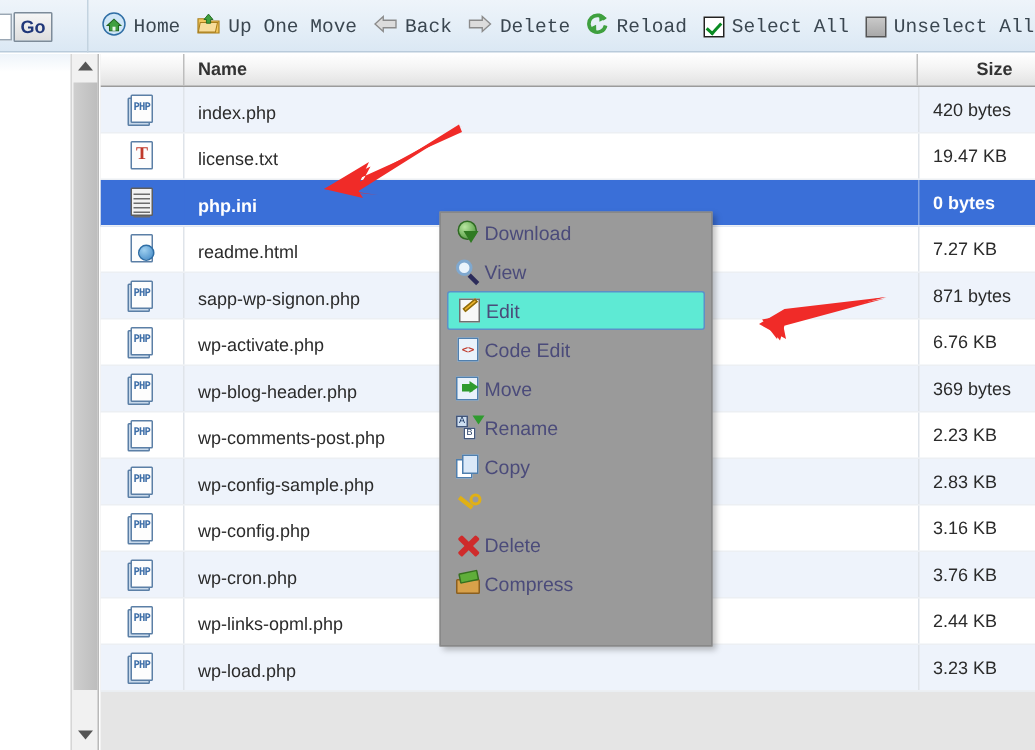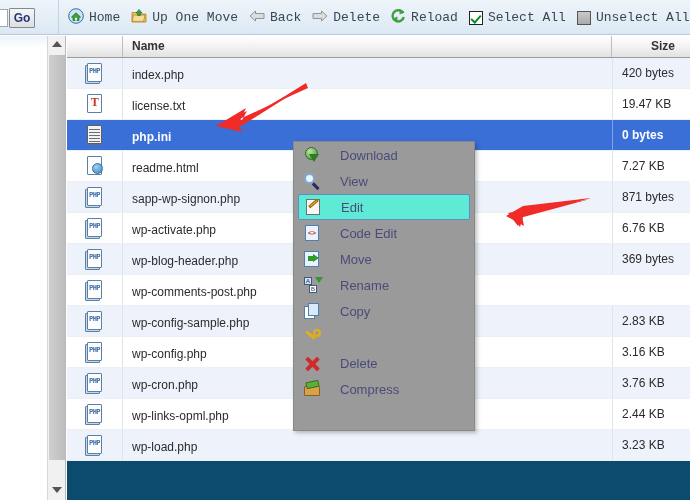--- a/index.html
+++ b/index.html
@@ -74,21 +74,21 @@
   .tri-up{border-left:5px solid transparent;border-right:5px solid transparent;border-bottom:6px solid #555;}
   .tri-dn{border-left:5px solid transparent;border-right:5px solid transparent;border-top:6px solid #555;}
 
   .leftpane{position:absolute;left:0;top:36px;width:47px;height:464px;background:#ffffff;}
   .leftpane .fade{position:absolute;left:0;top:0;width:47px;height:12px;
     background:linear-gradient(to bottom,#eef4fa,#ffffff);}
 
   
   .table{
     position:absolute;left:67px;top:36px;width:623px;height:464px;
-    background:#0c4a6e;overflow:hidden;
+    background:#e5e5e5;overflow:hidden;
   }
   .thead{
     position:relative;height:22px;width:623px;
     background:linear-gradient(to bottom,#ffffff 0%,#f4f4f4 45%,#e2e2e2 100%);
     border-bottom:1px solid #9b9b9b;box-sizing:border-box;
   }
   .th{
     position:absolute;top:0;height:21px;line-height:21px;
     font-size:12px;font-weight:bold;color:#333;
     border-right:1px solid #bdbdbd;box-sizing:border-box;
@@ -150,21 +150,21 @@
   }
 
   
   .ctx{
     position:absolute;left:293px;top:141px;width:182px;height:290px;
     background:#9a9a9a;border:1px solid #888;box-sizing:border-box;
     box-shadow:2px 2px 4px rgba(0,0,0,0.25);
   }
   .ctx-item{
     position:relative;height:26px;display:flex;align-items:center;
-    padding-left:10px;gap:19px;cursor:pointer;box-sizing:border-box;
+    padding-left:10px;gap:2px;cursor:pointer;box-sizing:border-box;
   }
   .ctx-item .lbl{font-size:13px;color:#4b4b7a;}
   .ctx-item.hl{
     background:#5eead4;border:1px solid #5d8fc7;border-radius:2px;
     margin:0 4px;padding-left:6px;
   }
   .cico{width:17px;height:17px;position:relative;flex:0 0 17px;}
 
   
   .ci-download .g{position:absolute;left:1px;top:0;width:13px;height:13px;border-radius:50%;
@@ -393,20 +393,21 @@
         </div>
         <div class="row odd">
           <div class="cell-icon">
             <span class="fico fico-php">
               <span class="shadow"></span>
               <span class="page"></span>
               <span class="tag">PHP</span>
             </span>
           </div>
           <div class="cell-name">wp-comments-post.php</div>
+          <div class="cell-size">2.23 KB</div>
         </div>
         <div class="row even">
           <div class="cell-icon">
             <span class="fico fico-php">
               <span class="shadow"></span>
               <span class="page"></span>
               <span class="tag">PHP</span>
             </span>
           </div>
           <div class="cell-name">wp-config-sample.php</div>

